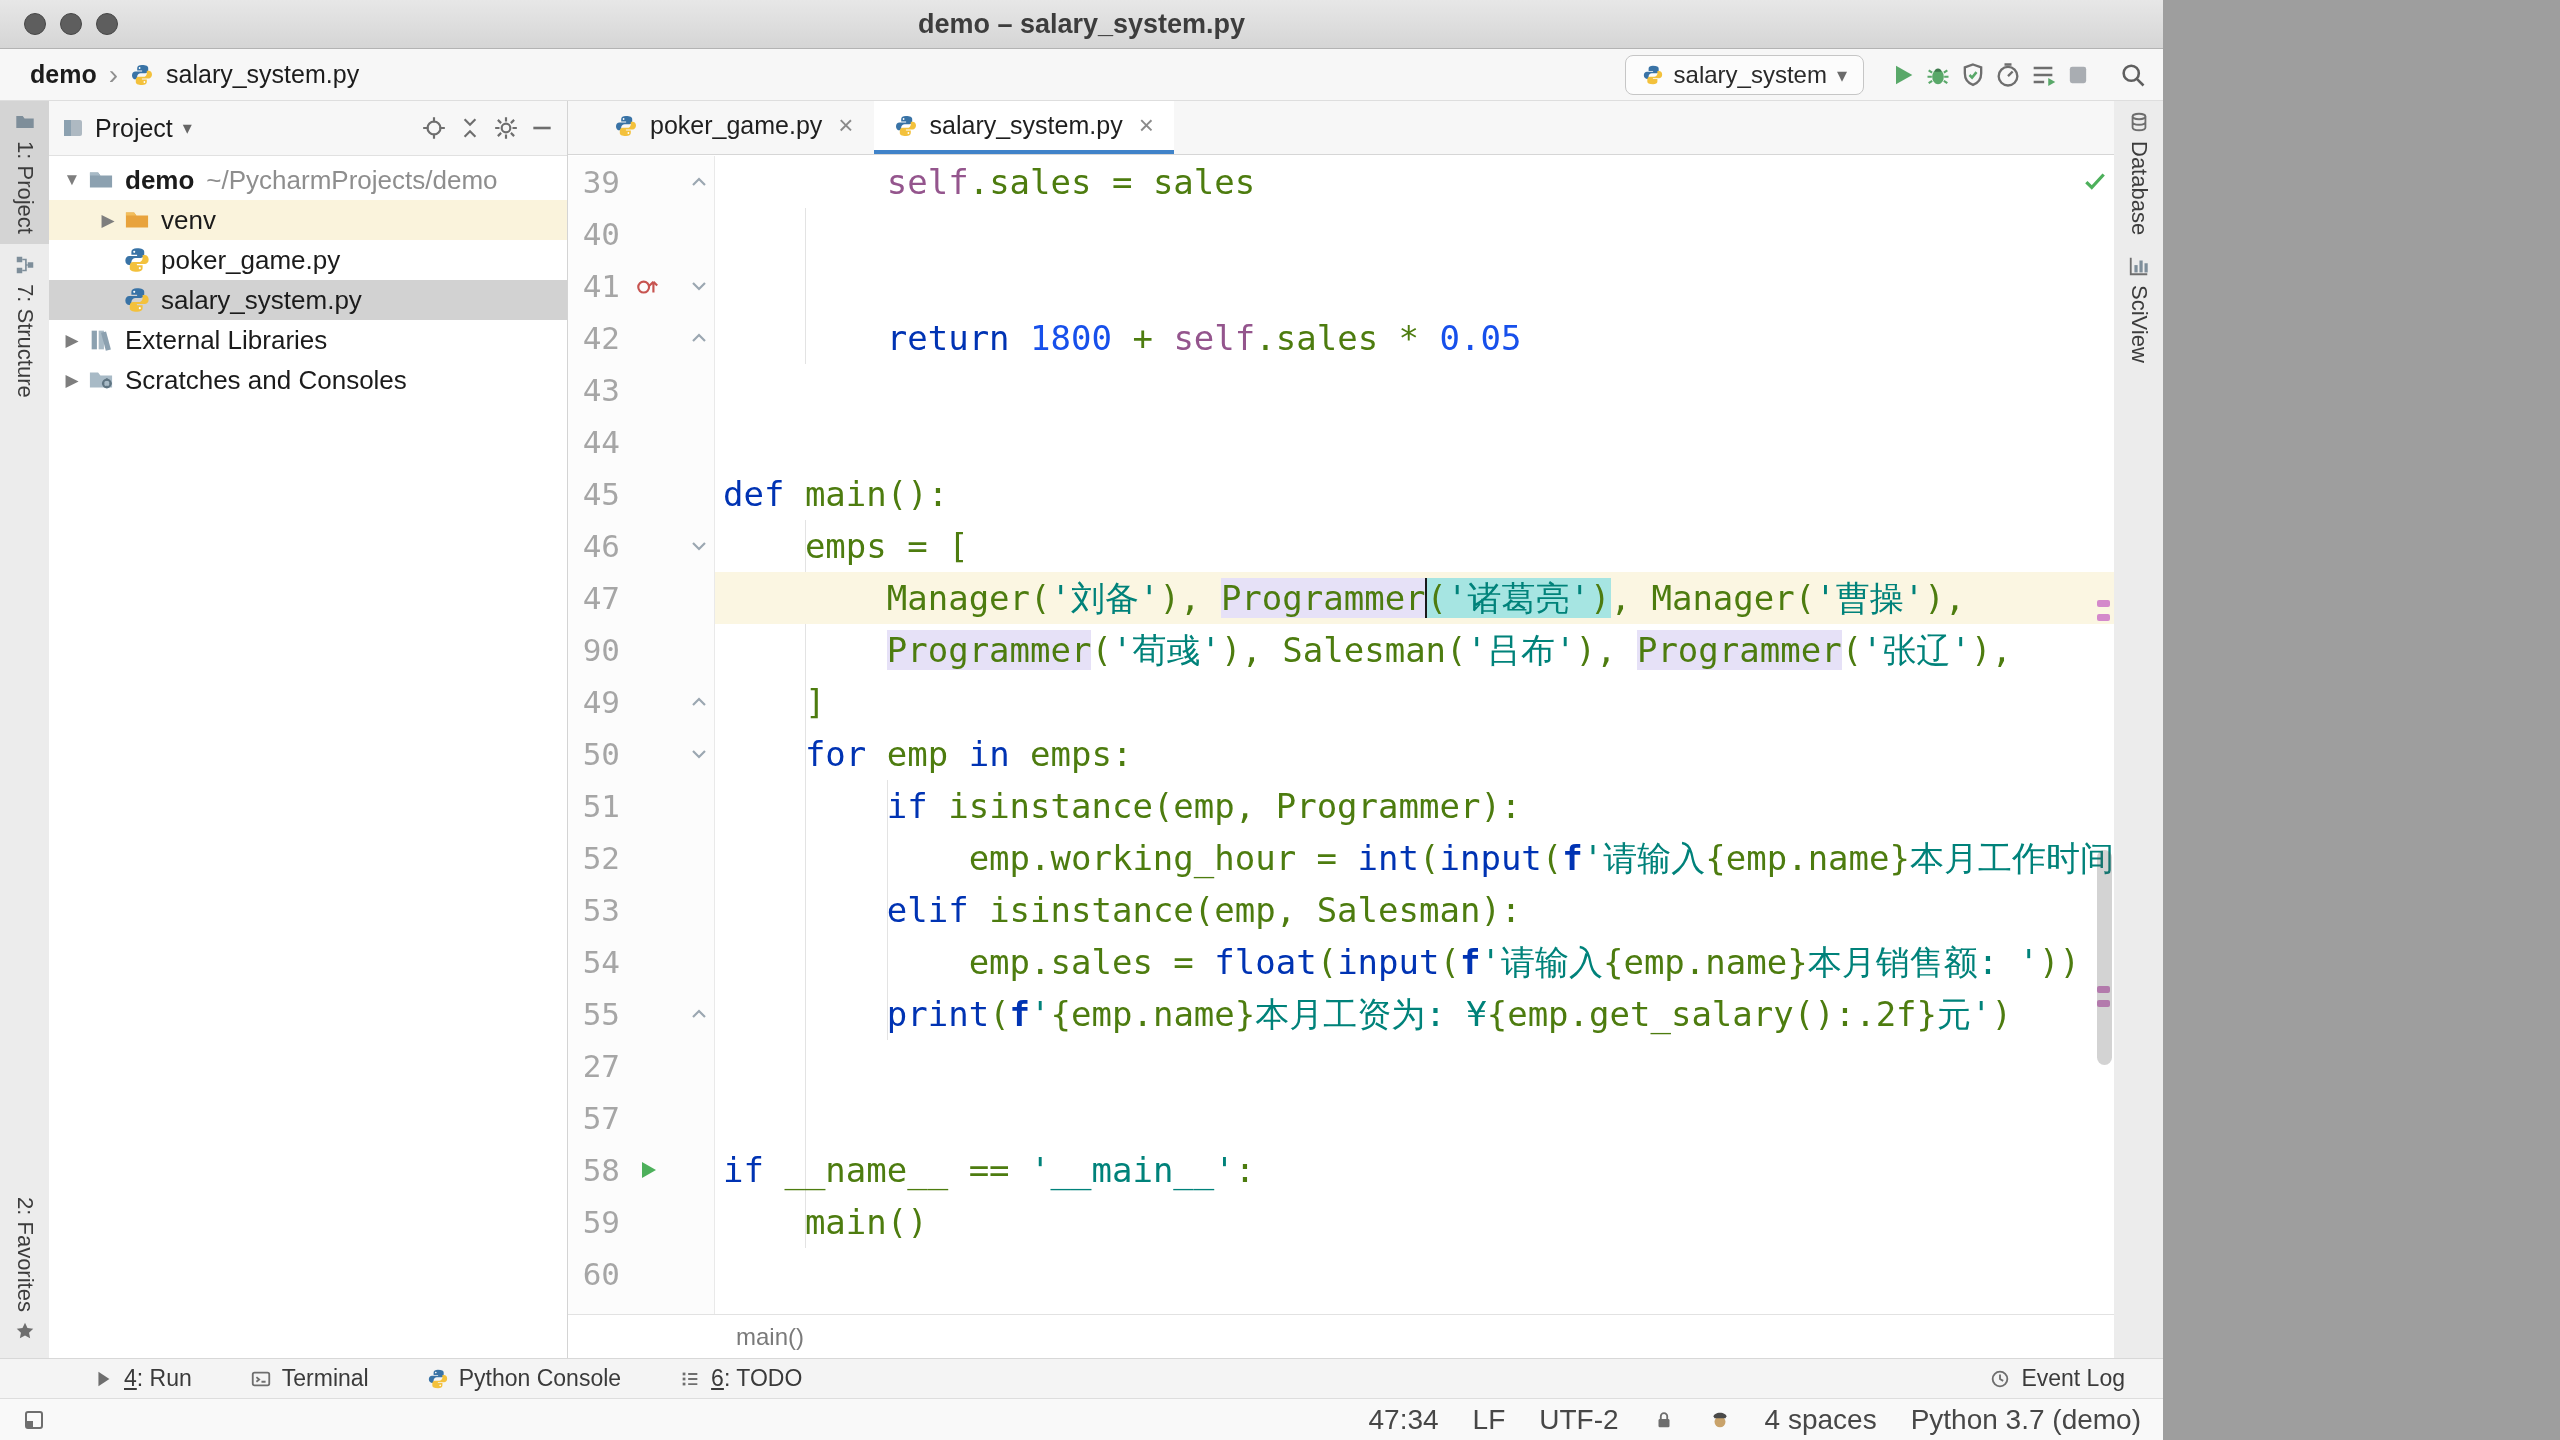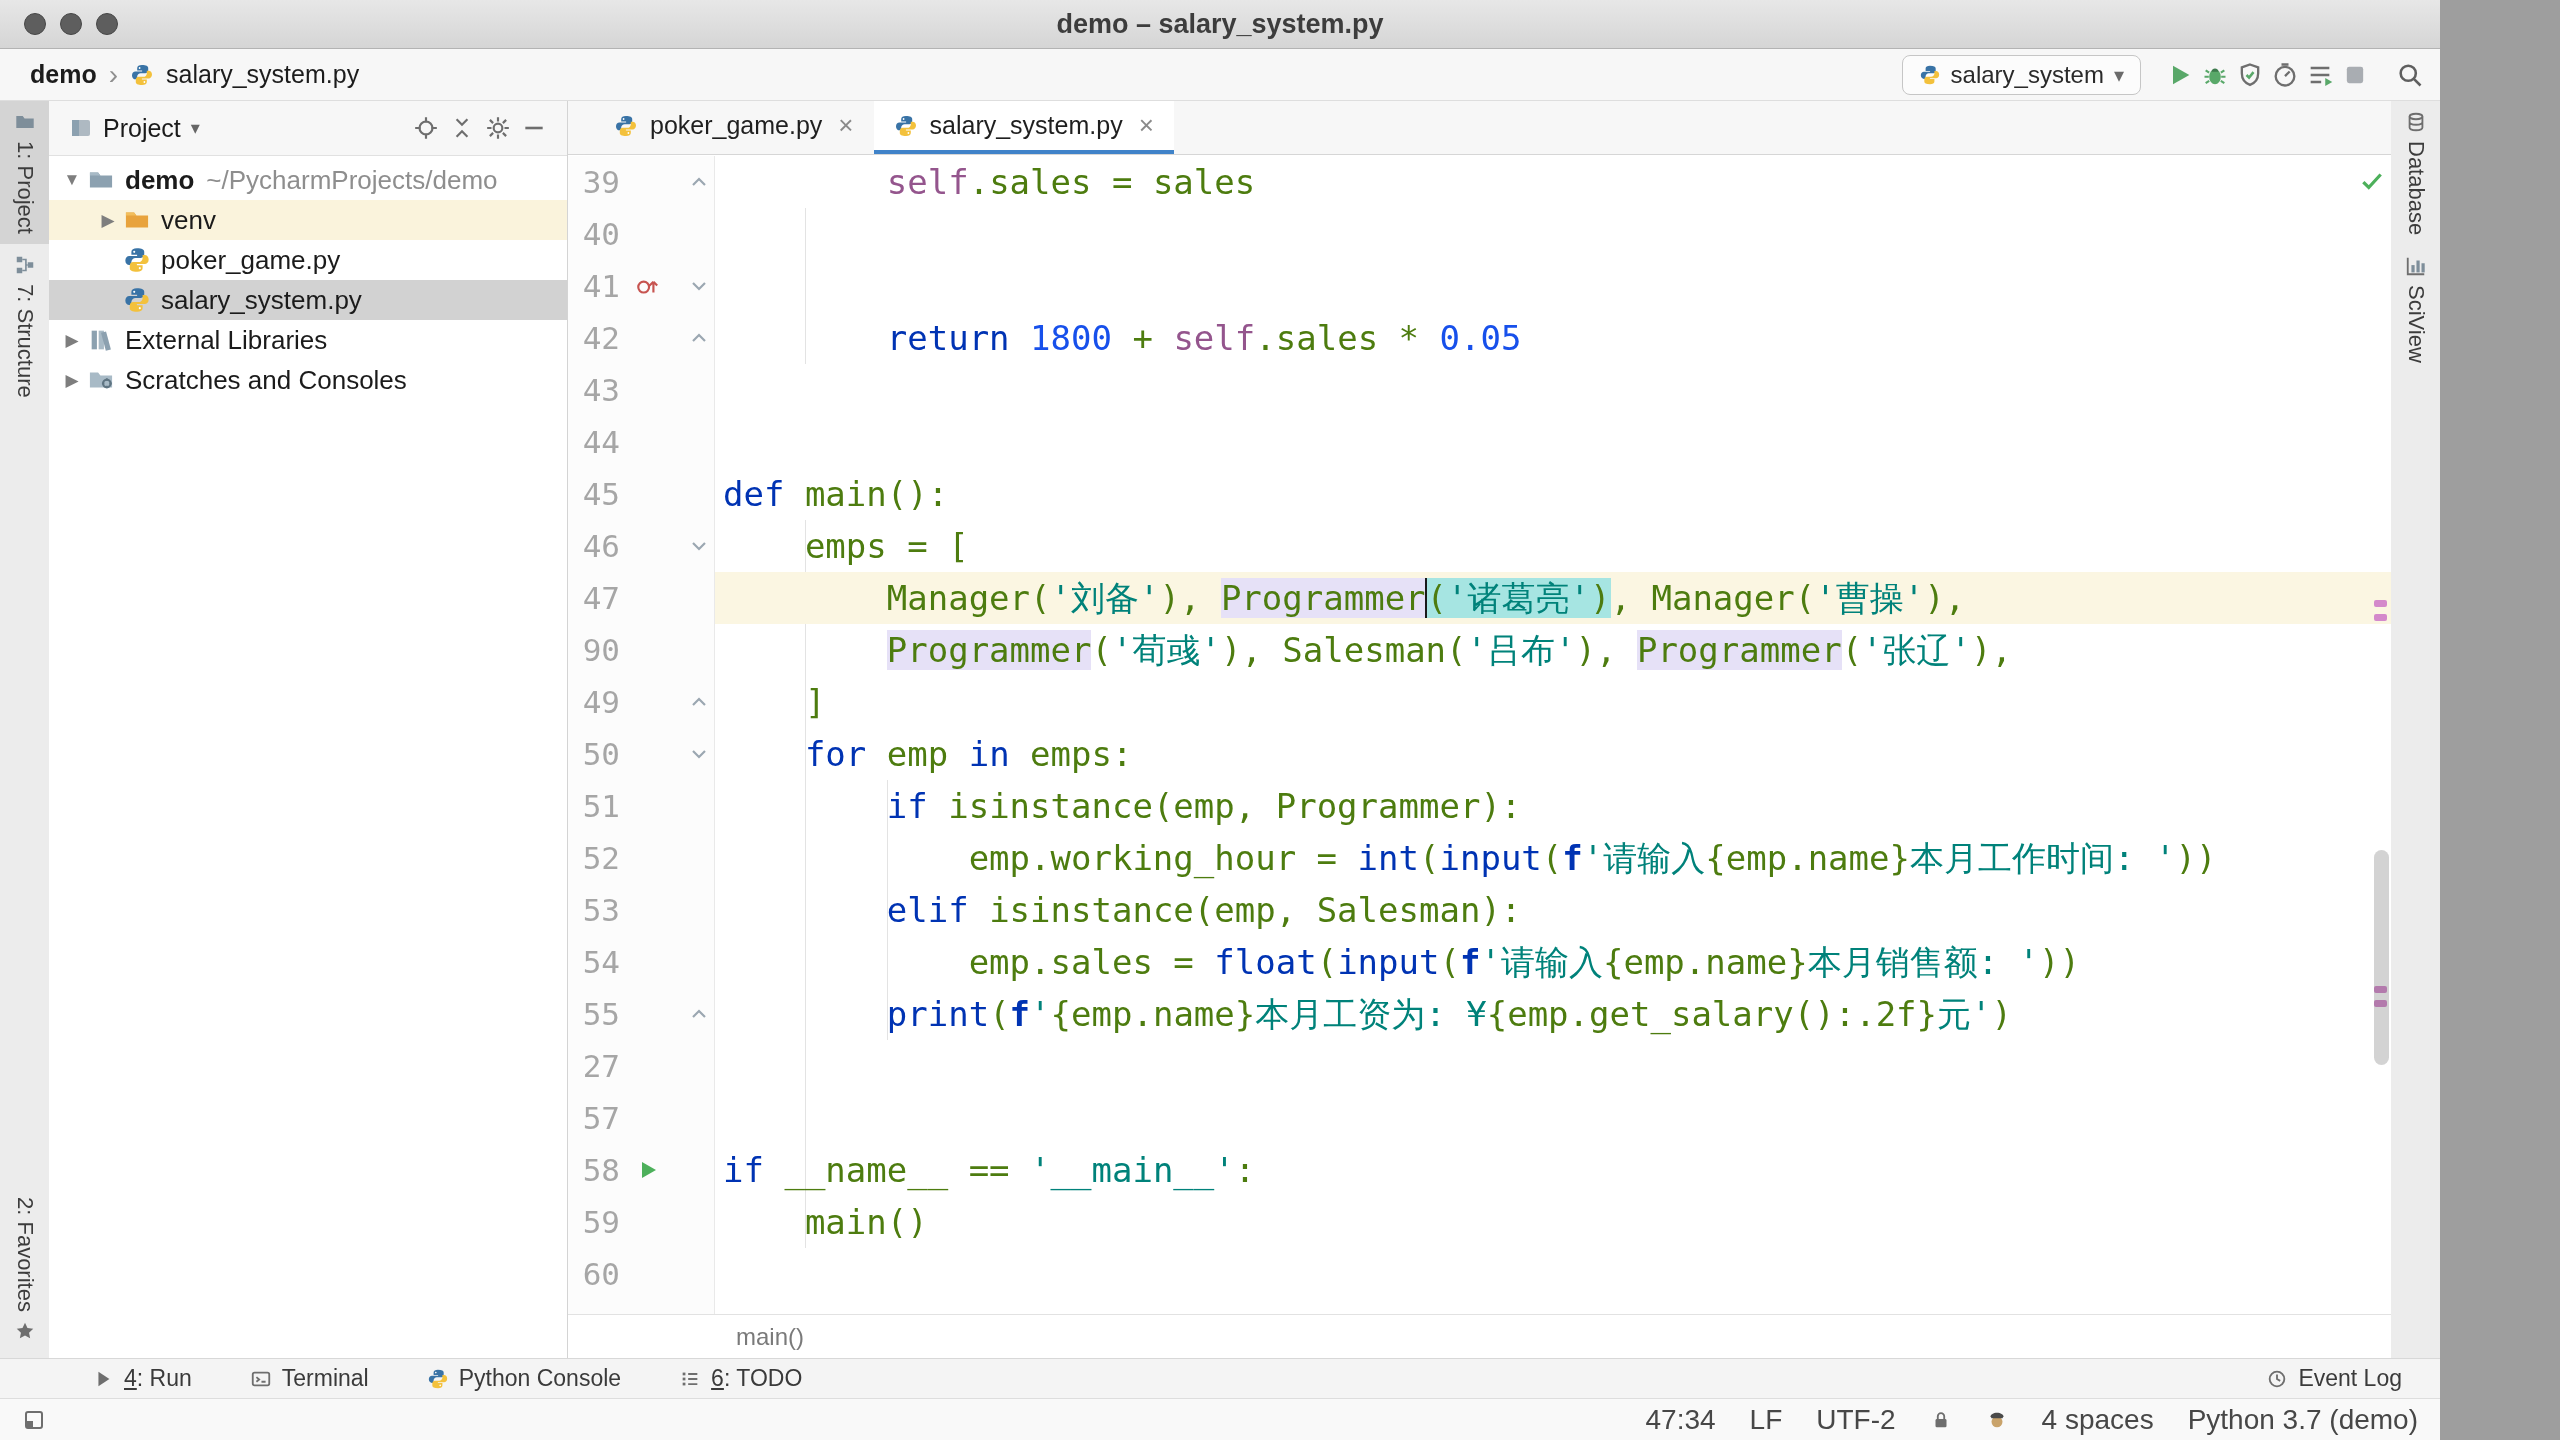--- a/index.html
+++ b/index.html
@@ -1,16 +1,16 @@
 <!DOCTYPE html>
 <html><head>
 <meta charset="utf-8">
 <style>
   html,body{margin:0;padding:0;background:#9e9e9e;}
-  .window{position:relative;width:2440px;height:1440px;background:#fff;overflow:hidden;
+  .window{position:relative;width:2163px;height:1440px;background:#fff;overflow:hidden;
           font-family:"Liberation Sans",sans-serif;-webkit-font-smoothing:antialiased;}
   
   .titlebar{position:absolute;left:0;top:0;right:0;height:48px;
             background:linear-gradient(#E7E7E7,#D5D5D5);border-bottom:1px solid #B3B3B3;}
   .traffic{position:absolute;left:24px;top:13px;display:flex;gap:14px;}
   .traffic span{width:22px;height:22px;border-radius:50%;background:#5E5E5E;border:1px solid #474747;box-sizing:border-box;}
   .win-title{position:absolute;left:0;right:0;top:0;height:48px;display:flex;align-items:center;justify-content:center;
              font-size:27px;font-weight:700;color:#3D3D3D;}
   
   .toolbar-row{position:absolute;left:0;top:49px;right:0;height:51px;background:#F7F7F7;border-bottom:1px solid #DEDEDE;}
@@ -29,21 +29,21 @@
   .right-strip{position:absolute;right:0;top:101px;width:49px;bottom:82px;background:#ECECEC;border-left:1px solid #DBDBDB;}
   .strip-item{display:flex;flex-direction:column;align-items:center;padding:10px 0;gap:8px;color:#3C3C3C;font-size:22px;}
   .strip-item.active{background:#D4D4D4;}
   .vtext{writing-mode:vertical-rl;white-space:nowrap;}
   .strip-bottom{position:absolute;bottom:6px;left:0;right:0;}
   .ic{display:inline-flex;align-items:center;justify-content:center;}
   .ic svg{width:100%;height:100%;}
   .ic22{width:22px;height:22px;} .ic24{width:24px;height:24px;} .ic26{width:26px;height:26px;}
   
   .project-panel{position:absolute;left:49px;top:101px;width:518px;bottom:82px;background:#FFFFFF;}
-  .panel-header{height:54px;background:#F7F7F7;border-bottom:1px solid #E1E1E1;display:flex;align-items:center;padding:0 20px;gap:10px;}
+  .panel-header{height:54px;background:#F7F7F7;border-bottom:1px solid #E1E1E1;display:flex;align-items:center;padding:0 12px;gap:10px;}
   .panel-header .ph-label{font-size:25px;color:#1B1B1B;}
   .panel-header .ph-caret{color:#666;font-size:18px;}
   .panel-header .spacer{flex:1;}
   .panel-header .ic26{color:#6E6E6E;}
   .panel-divider{position:absolute;left:567px;top:101px;width:1px;bottom:82px;background:#D4D4D4;}
   .tree{position:absolute;left:0;right:0;top:55px;bottom:0;overflow:hidden;padding-top:4px;}
   .tree-row{height:40px;display:flex;align-items:center;font-size:26px;color:#1B1B1B;white-space:nowrap;}
   .tree-row.selected{background:#D2D2D2;}
   .tree-row.tinted{background:#FAF3DC;}
   .tree-chev{width:30px;text-align:center;color:#7E7E7E;font-size:17px;flex:none;}

